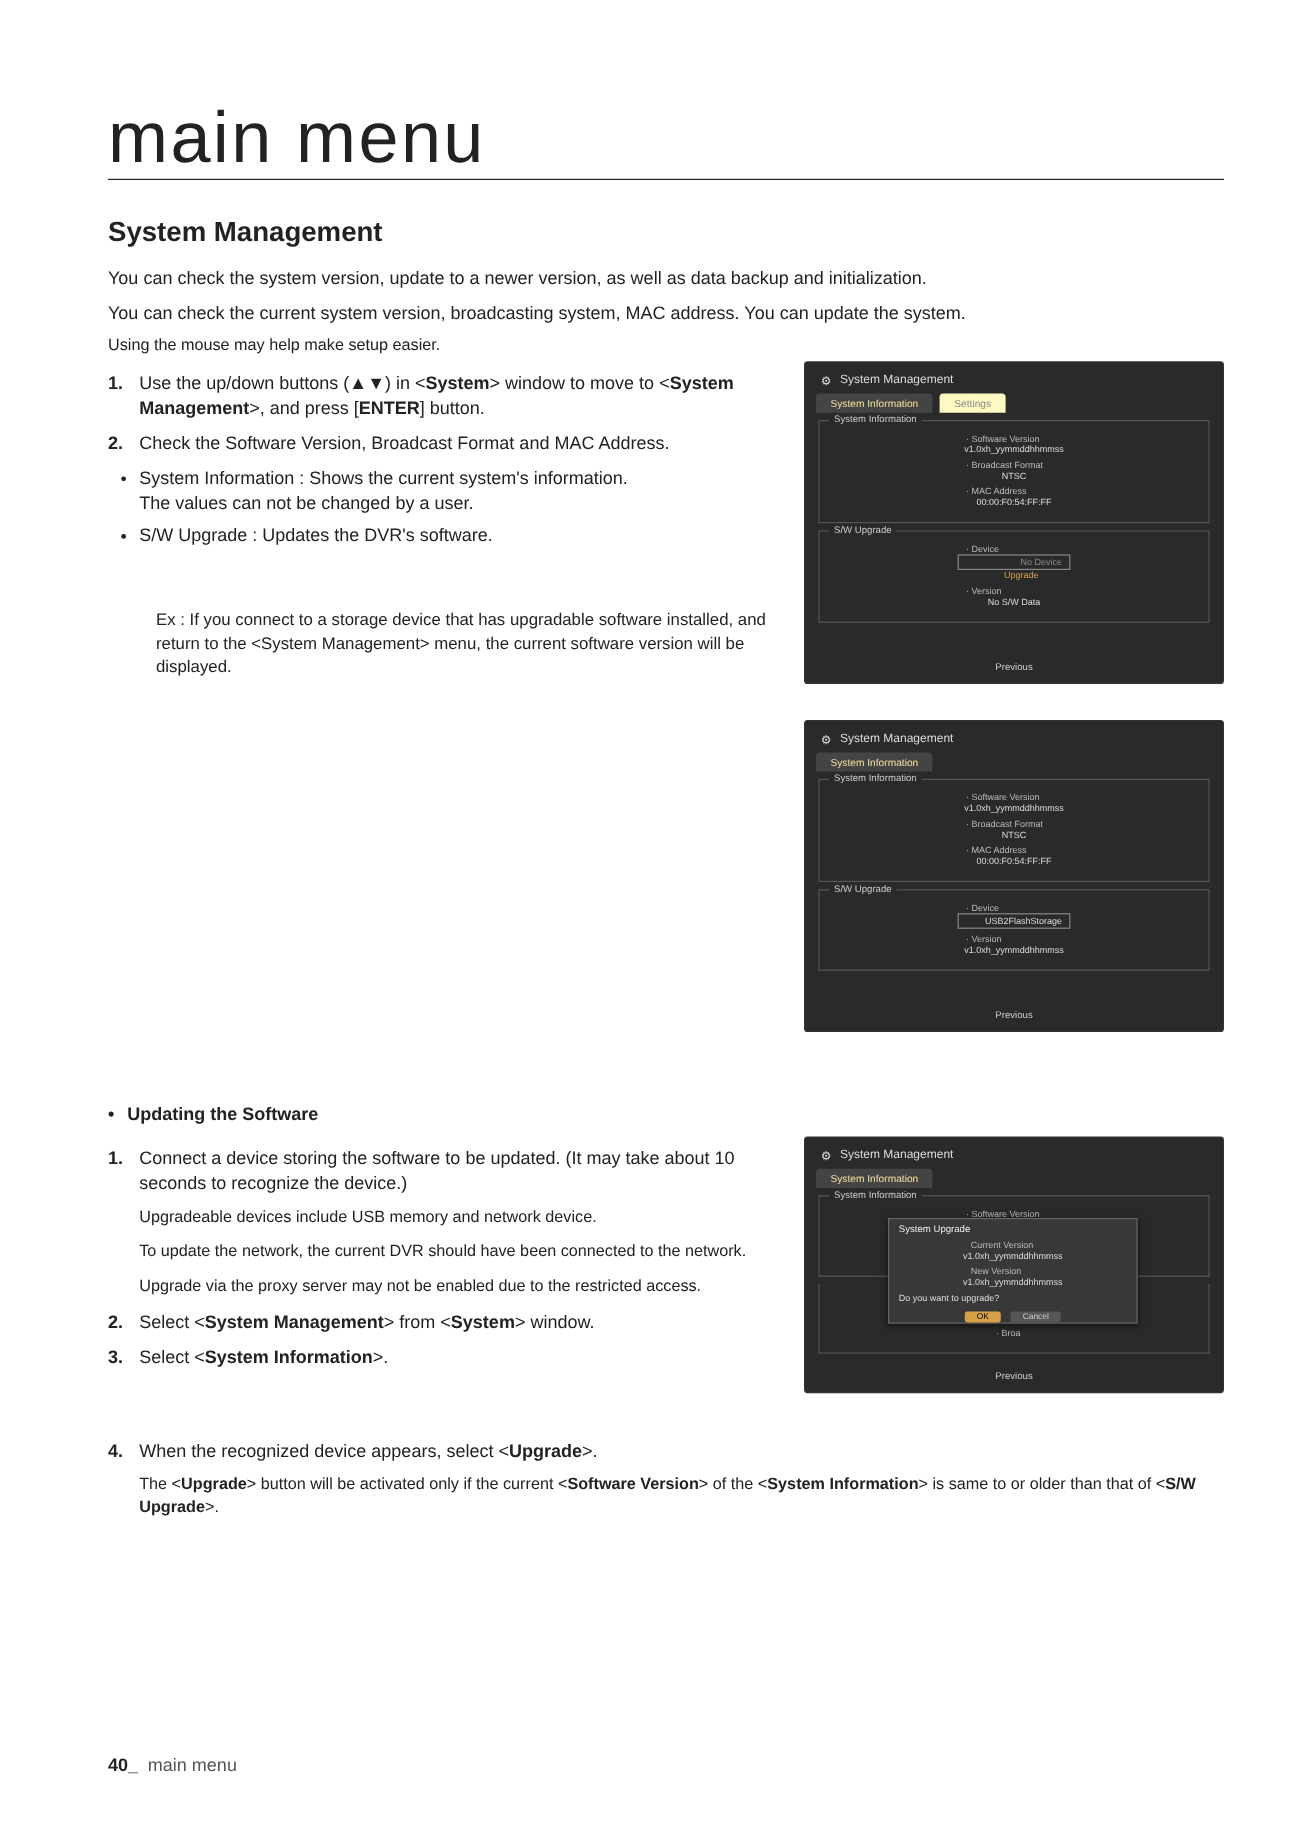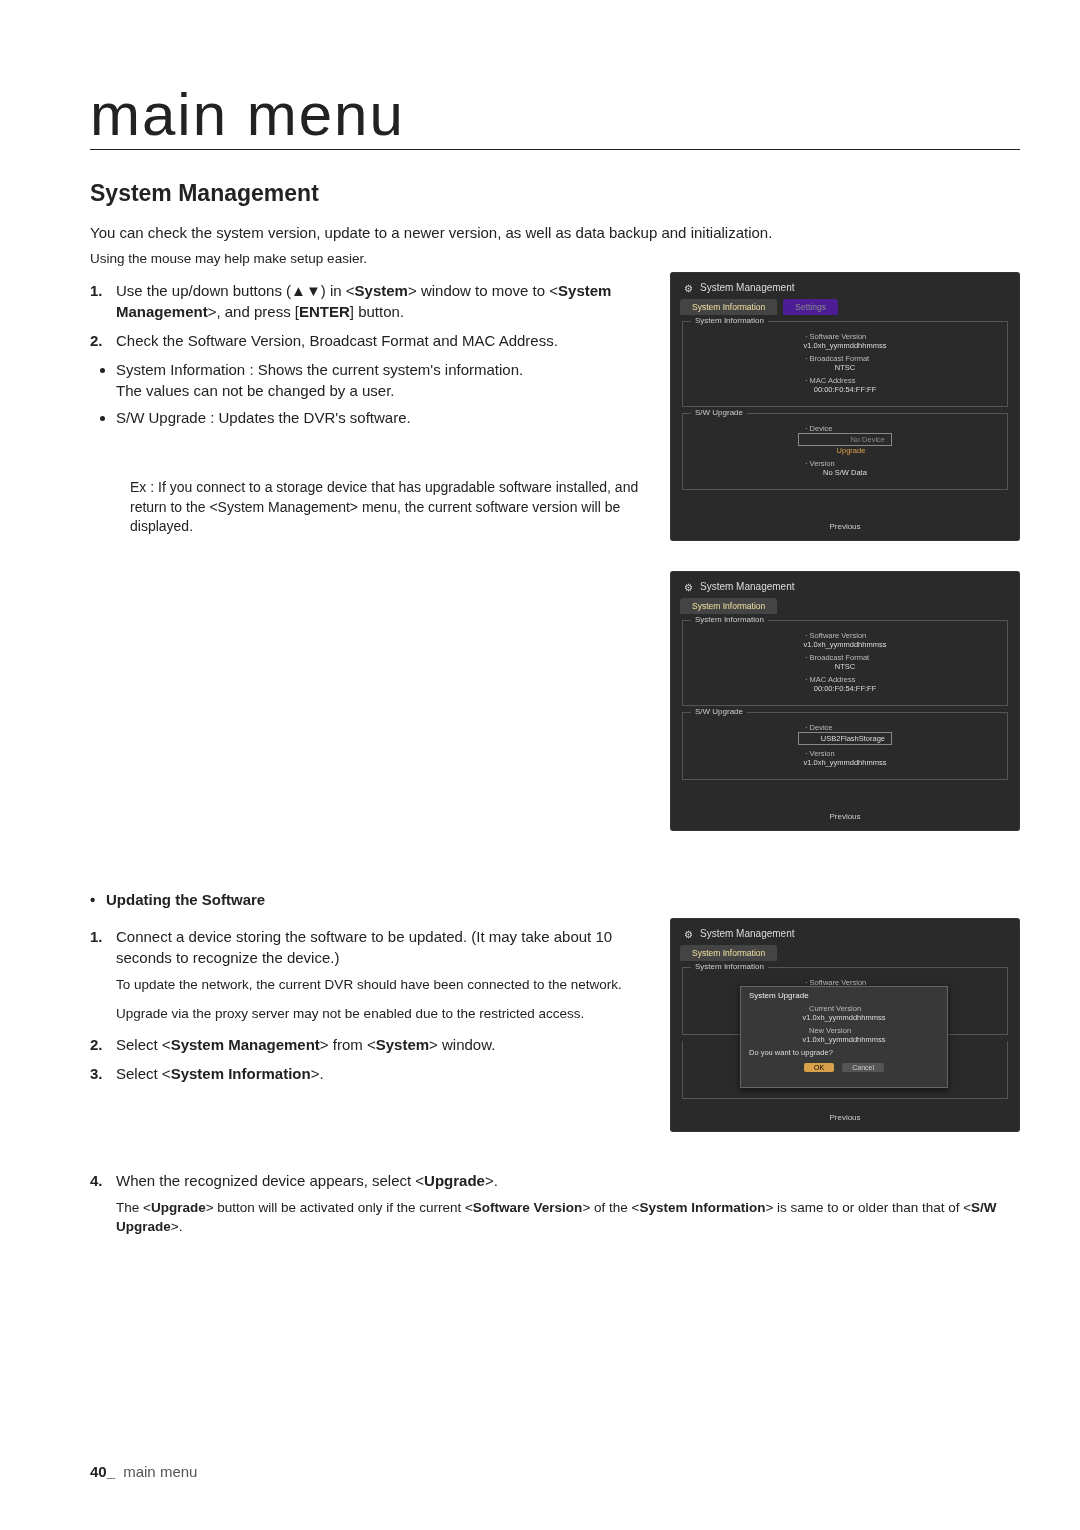--- a/index.html
+++ b/index.html
@@ -118,21 +118,21 @@
   }
   .tab {
     background: #444;
     padding: 3px 12px;
     font-size: 8.5px;
     border-top-left-radius: 3px;
     border-top-right-radius: 3px;
     color: #f0e0a0;
   }
   .tab.inactive {
-    background: #4c1d95;
+    background: #fef9c3;
     color: #888;
   }
   .fieldset {
     border: 1px solid #555;
     margin: 6px 2px;
     padding: 6px 8px 8px 8px;
     position: relative;
     font-size: 8px;
   }
   .fieldset .legend {
@@ -176,21 +176,21 @@
   .prev-btn {
     text-align: center;
     padding: 8px 0 10px;
     font-size: 8px;
     color: #ccc;
   }
   .popup {
     position: absolute;
     background: #383838;
     border: 1px solid #666;
-    padding: 4px 8px 15px 8px;
+    padding: 4px 8px 0 8px;
     font-size: 7.5px;
     width: 190px;
     left: 70px;
     top: 68px;
     box-shadow: 0 2px 6px rgba(0,0,0,0.6);
   }
   .popup .ptitle {
     font-size: 8px;
     color: #eee;
     margin-bottom: 4px;
@@ -237,20 +237,21 @@
 </style>
 </head>
 <body>
 
 <div class="page">
   <div class="main-title">main menu</div>
 
   <div class="h2">System Management</div>
   <div class="body-text">You can check the system version, update to a newer version, as well as data backup and initialization.</div>
 
+  <div class="body-text">You can check the current system version, broadcasting system, MAC address. You can update the system.</div>
   <div class="small-text">Using the mouse may help make setup easier.</div>
 
   <div class="content-columns">
     <div class="left-col">
       <ol class="steps">
         <li>
           <span>Use the up/down buttons (▲▼) in &lt;</span><span class="b">System</span><span>&gt; window to move to &lt;</span><span class="b">System Management</span><span>&gt;, and press [</span><span class="b">ENTER</span><span>] button.</span>
         </li>
         <li>Check the Software Version, Broadcast Format and MAC Address.</li>
       </ol>
@@ -348,20 +349,21 @@
     </div>
   </div>
 
   <div class="bullet-heading">Updating the Software</div>
 
   <div class="content-columns">
     <div class="left-col">
       <ol class="steps">
         <li>Connect a device storing the software to be updated. (It may take about 10 seconds to recognize the device.)</li>
       </ol>
+      <div class="sub-note">Upgradeable devices include USB memory and network device.</div>
       <div class="sub-note">To update the network, the current DVR should have been connected to the network.</div>
       <div class="sub-note">Upgrade via the proxy server may not be enabled due to the restricted access.</div>
       <ol class="steps" start="2" style="counter-reset: step 1;">
         <li>
           <span>Select &lt;</span><span class="b">System Management</span><span>&gt; from &lt;</span><span class="b">System</span><span>&gt; window.</span>
         </li>
         <li>
           <span>Select &lt;</span><span class="b">System Information</span><span>&gt;.</span>
         </li>
       </ol>

